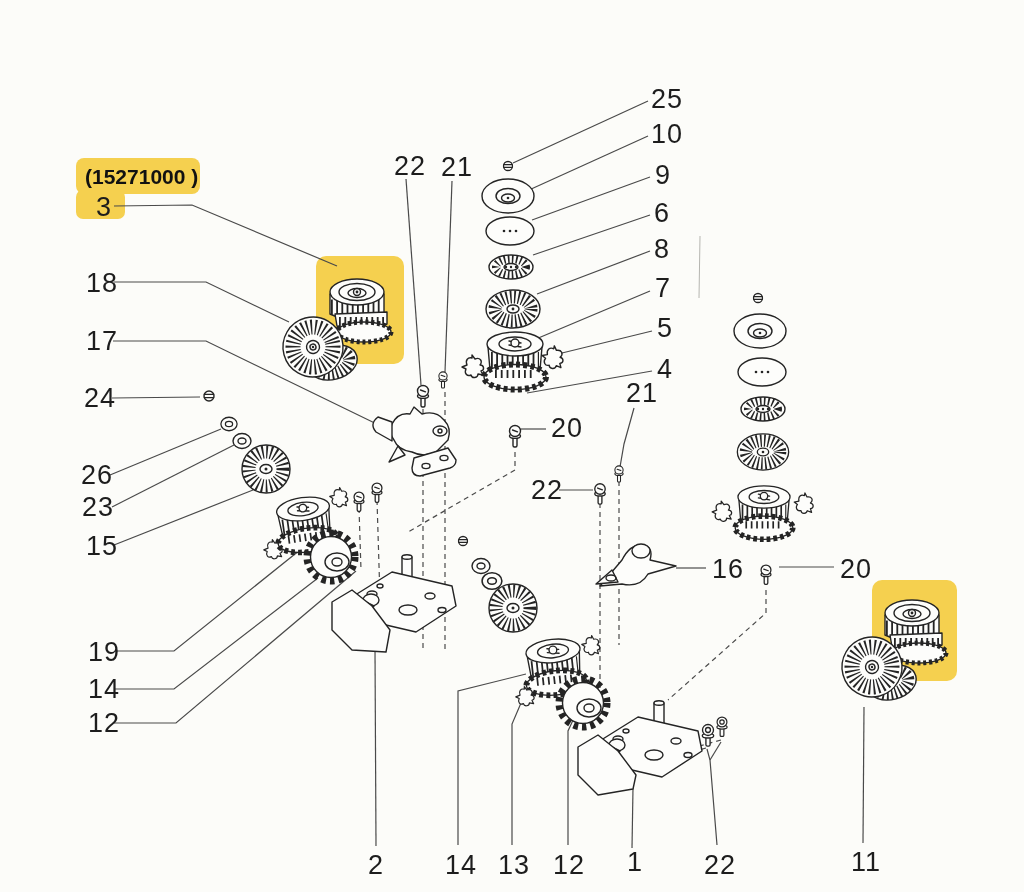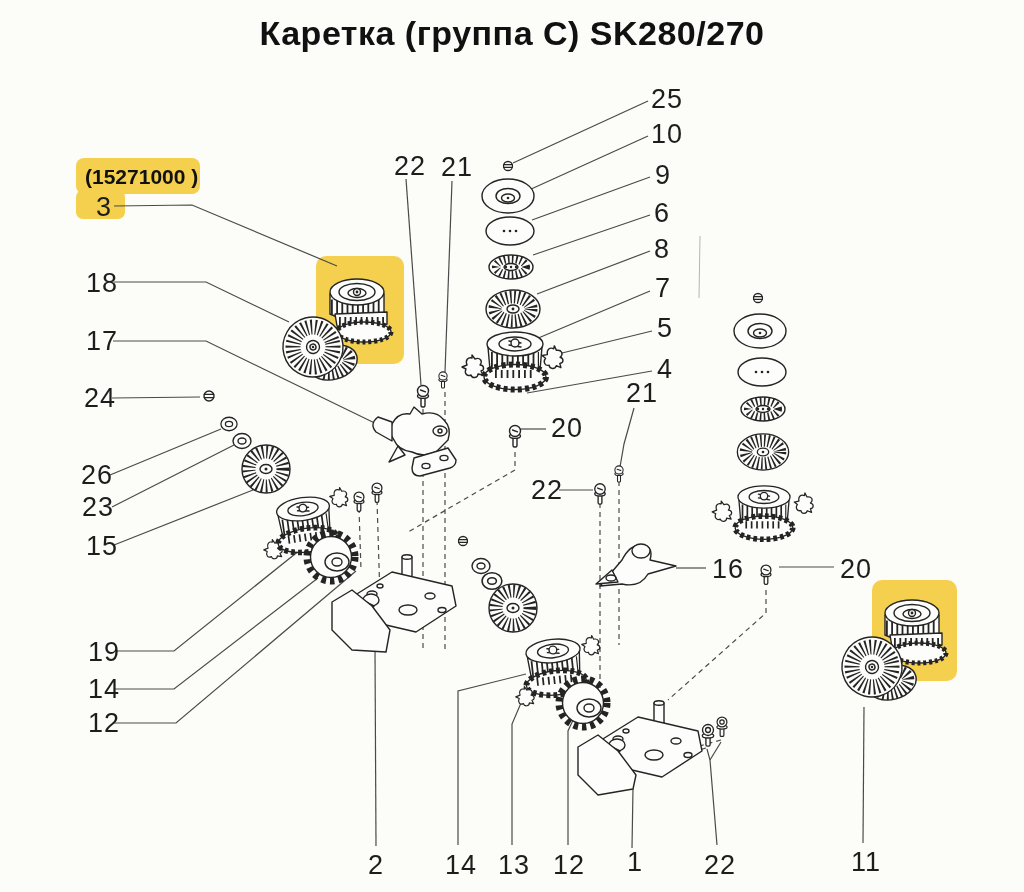--- a/index.html
+++ b/index.html
@@ -16,21 +16,20 @@
   .ld{stroke:var(--ld);stroke-width:1.2;fill:none;}
   .dash{stroke:var(--ld);stroke-width:1.2;fill:none;stroke-dasharray:5 4;}
   .lbl{font-family:"Liberation Sans",sans-serif;font-size:27px;fill:#1d1d1d;letter-spacing:1px;}
   .code{font-family:"Liberation Sans",sans-serif;font-size:21px;font-weight:bold;fill:#111;}
   .hl{fill:var(--hl);}
 </style>
 </head>
 <body>
 
 <div class="stage">
-  <h1 class="title">Каретка (группа C) SK280/270</h1>
 
   <svg width="1024" height="892" viewBox="0 0 1024 892">
     <defs>
       <g id="nut">
         <circle class="wh" r="5"></circle>
         <path class="ln" d="M-4.6,-1.6 H4.6 M-4.6,1.6 H4.6" stroke-width="0.9"></path>
       </g>
       <g id="washer2">
         <ellipse class="wh" rx="9" ry="7.5"></ellipse>
         <ellipse class="ln" rx="4" ry="3"></ellipse>

